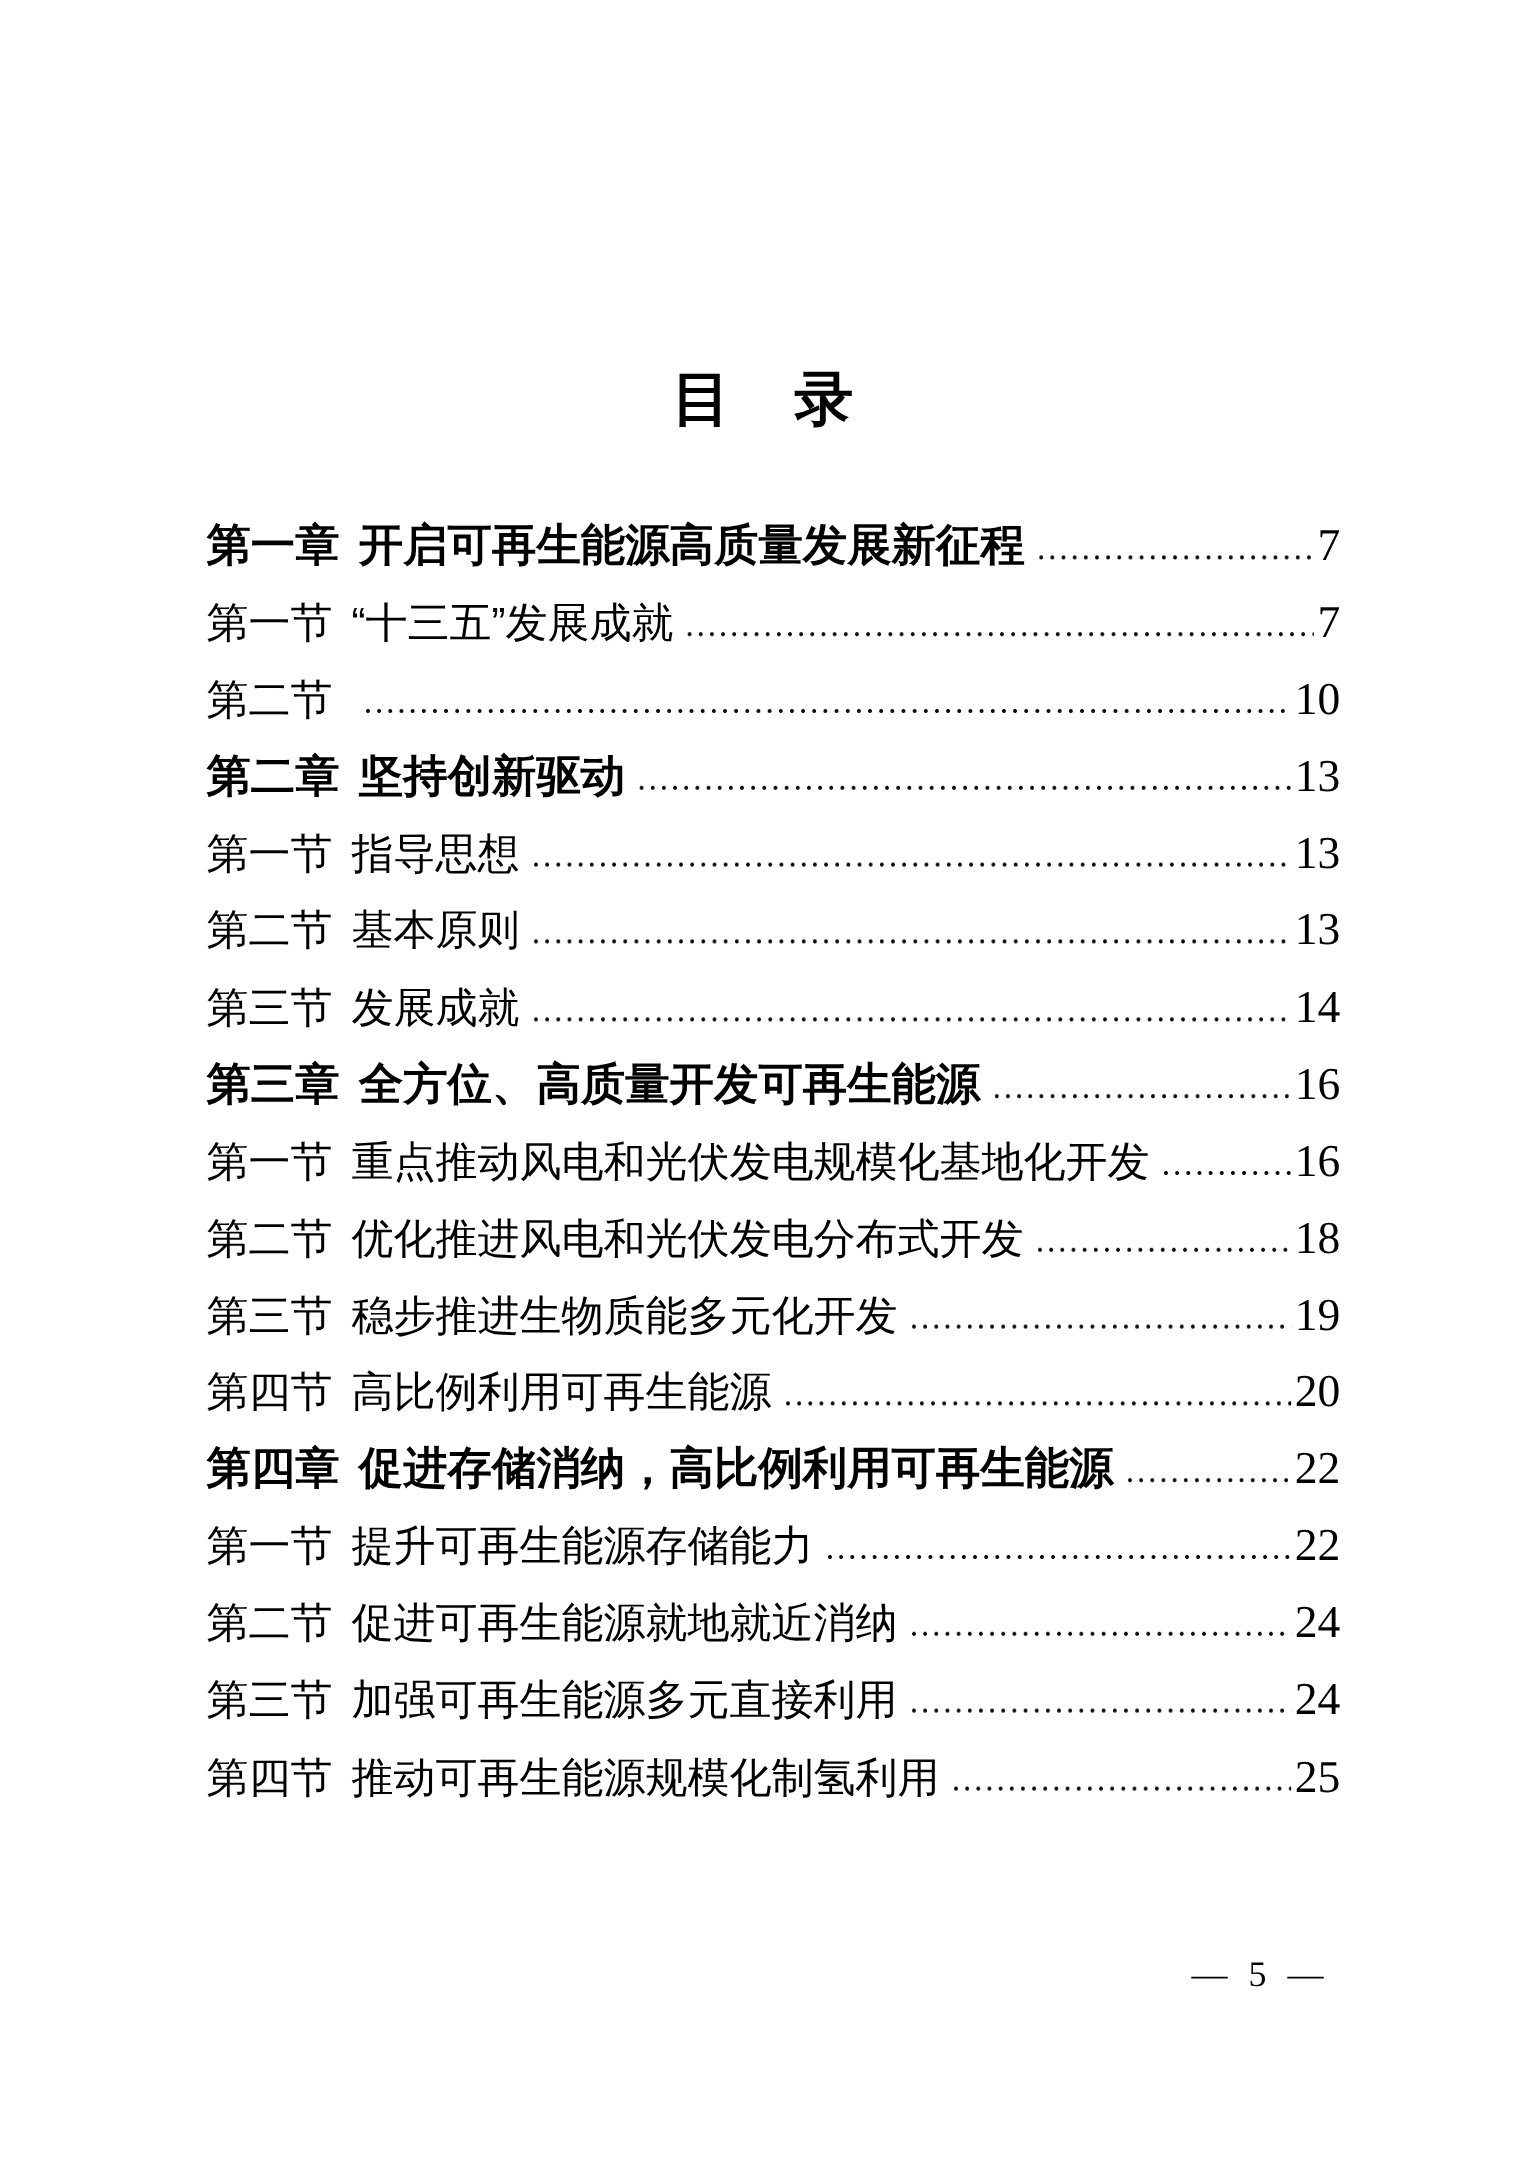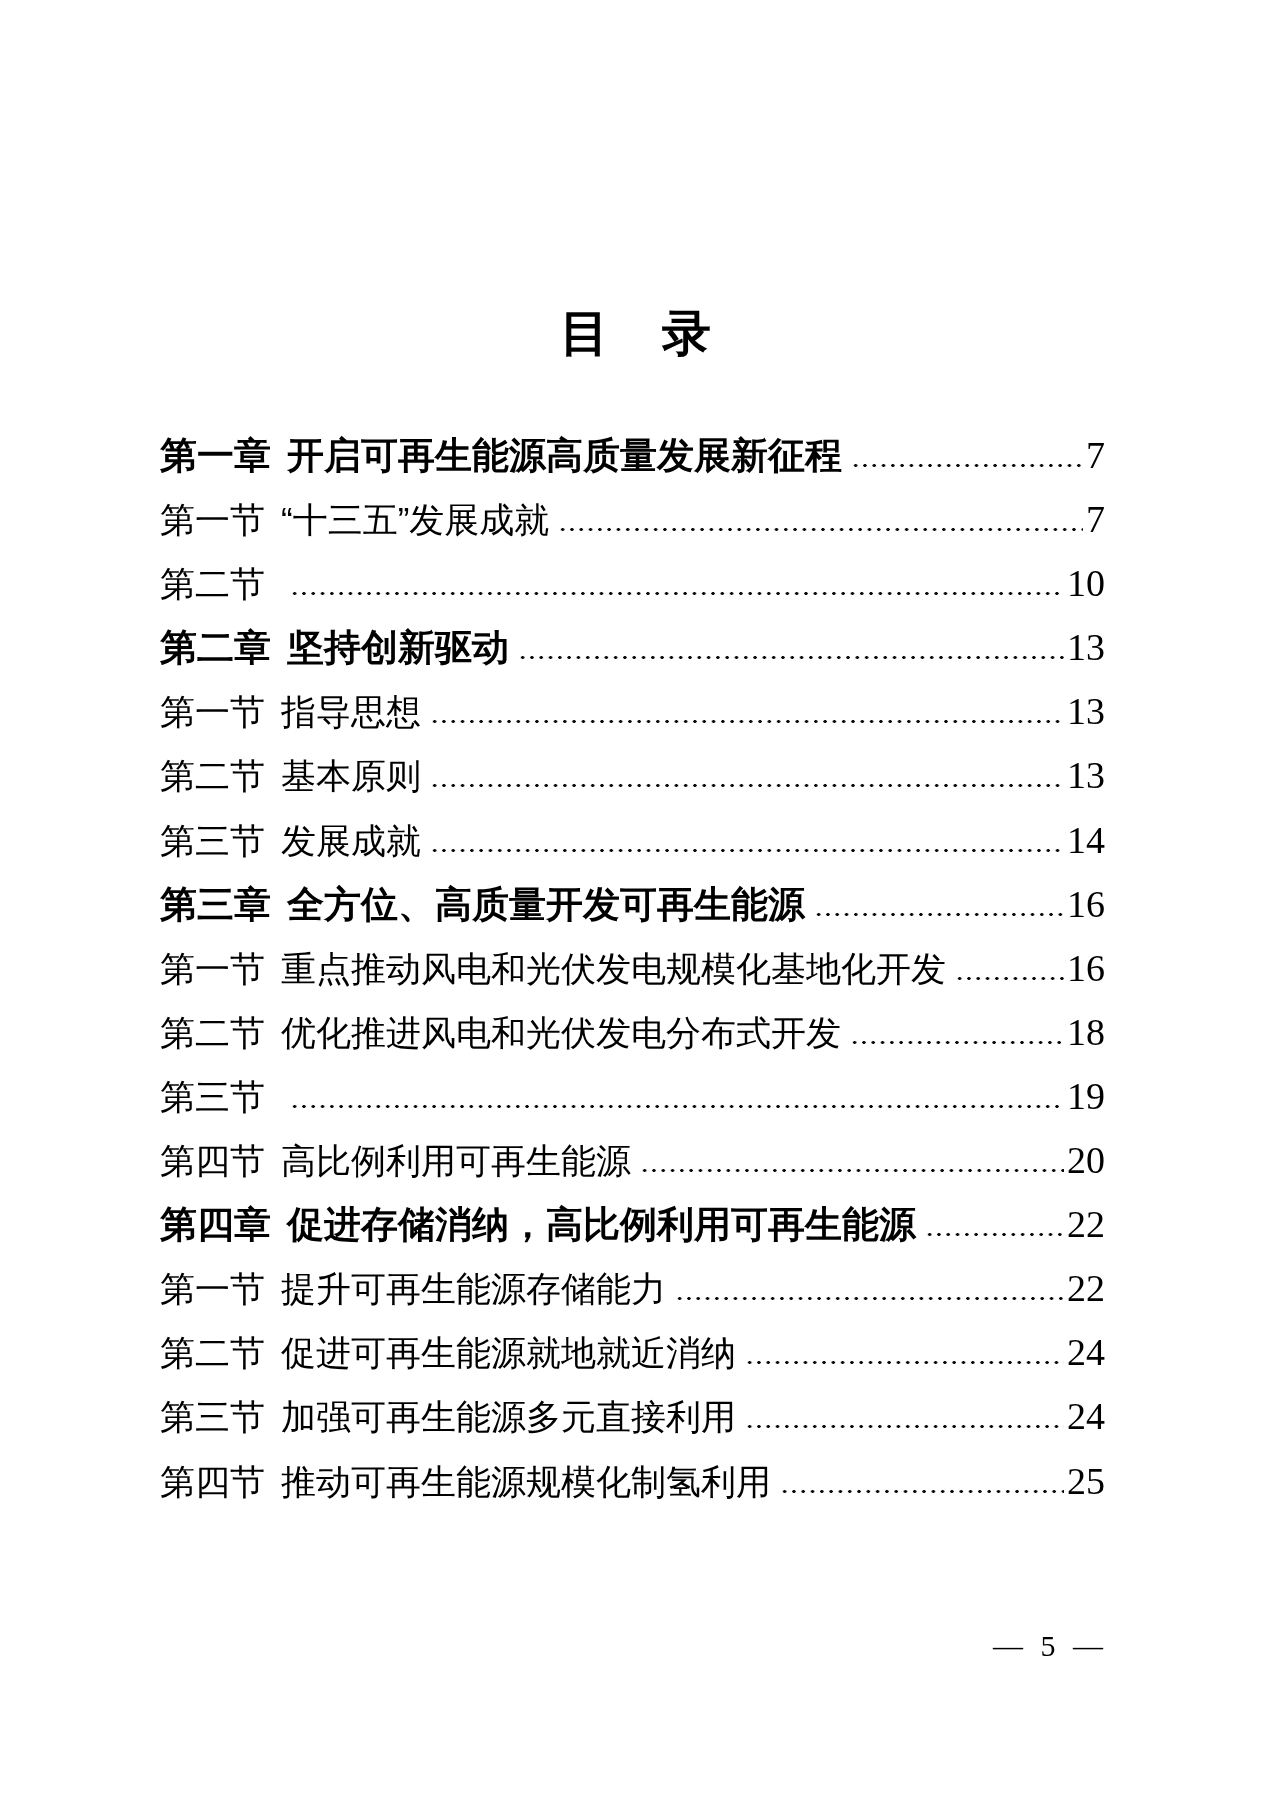--- a/index.html
+++ b/index.html
@@ -22,21 +22,21 @@
     font-family: "Liberation Sans", "DejaVu Sans", sans-serif;
     font-weight: 700;
     font-size: 49px;
     line-height: 56px;
     letter-spacing: 2px;
     white-space: pre;
     margin-top: 12px;
   }
   .toc {
     position: absolute;
-    left: 160px;
+    left: 172px;
     top: 423px;
     width: 945px;
   }
   .toc-row {
     display: flex;
     align-items: baseline;
     height: 64.1px;
     white-space: nowrap;
     overflow: hidden;
   }
@@ -145,20 +145,21 @@
     <span class="page-num">16</span>
   </div>
       <div class="toc-row section">
     <span class="entry-label">第二节</span>
     <span class="entry-title">优化推进风电和光伏发电分布式开发</span>
     <span class="dot-leader"></span>
     <span class="page-num">18</span>
   </div>
       <div class="toc-row section">
     <span class="entry-label">第三节</span>
+    <span class="entry-title">稳步推进生物质能多元化开发</span>
     <span class="dot-leader"></span>
     <span class="page-num">19</span>
   </div>
       <div class="toc-row section">
     <span class="entry-label">第四节</span>
     <span class="entry-title">高比例利用可再生能源</span>
     <span class="dot-leader"></span>
     <span class="page-num">20</span>
   </div>
       <div class="toc-row chapter">

